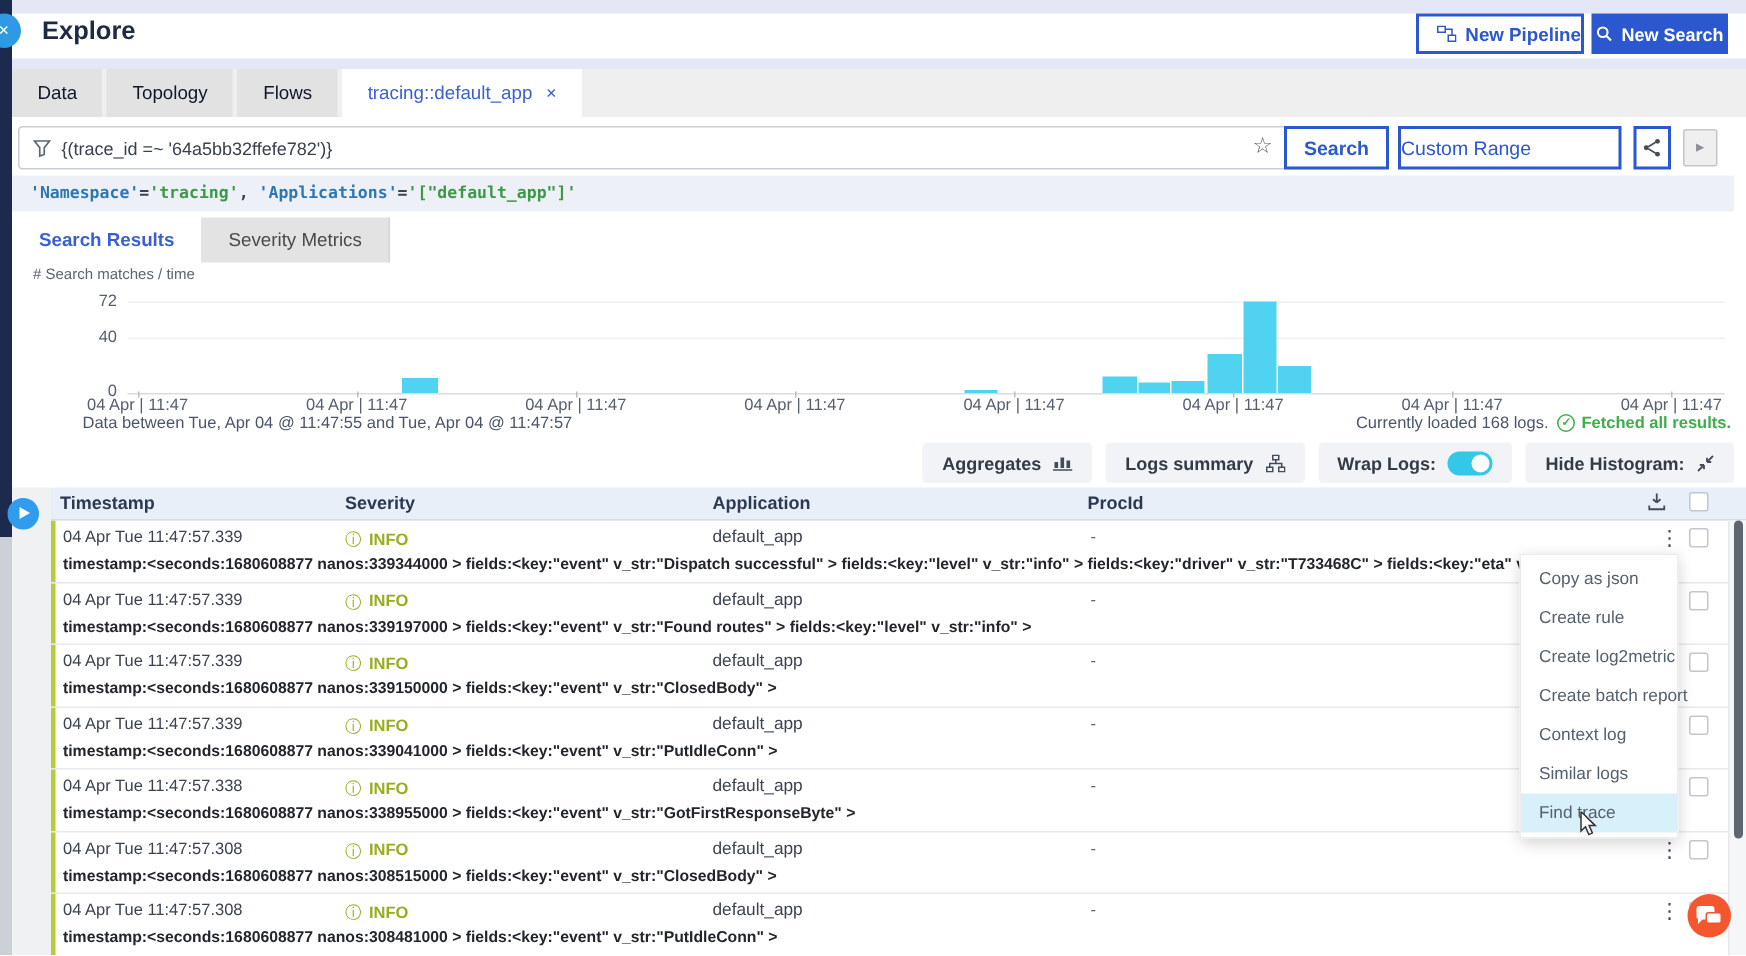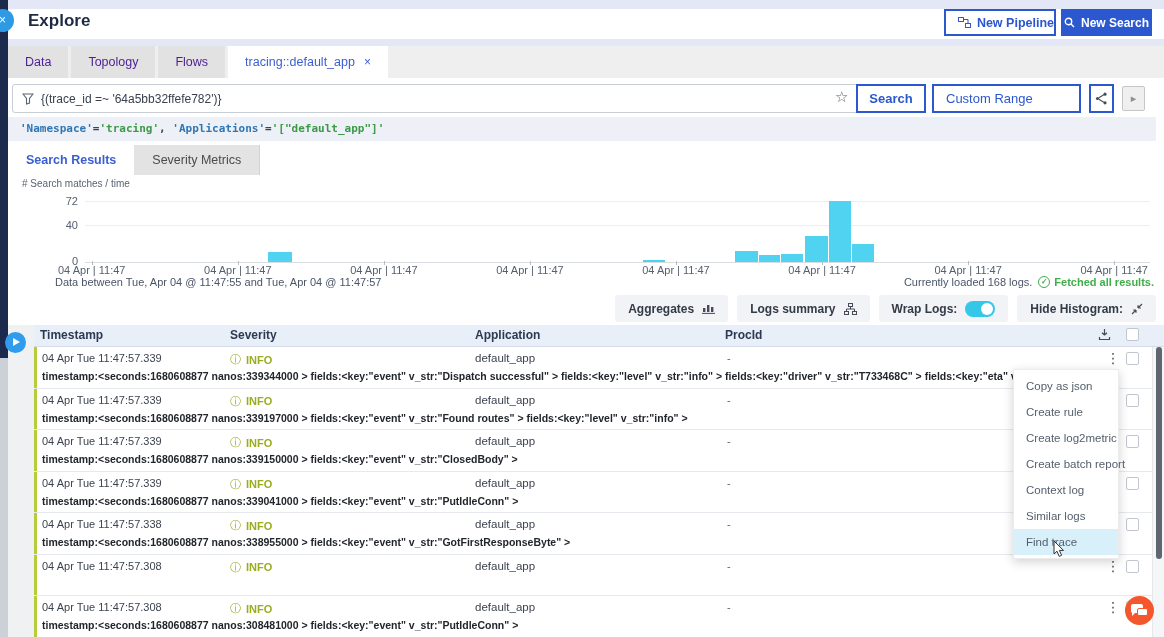--- a/index.html
+++ b/index.html
@@ -20,33 +20,33 @@
   .btn-outline-top { position:absolute; top:9px; height:27px; background:#fff; border:2px solid #2b57cf;
                  color:#2b57cf; font-size:12.5px; font-weight:bold; display:flex; align-items:center;
                  justify-content:flex-end; gap:6px; }
   .btn-pipeline { left:944px; width:112px; }
   .btn-newsearch { position:absolute; top:9px; left:1061px; width:91px; height:27px; background:#2b57cf;
                  color:#fff; font-size:12px; font-weight:bold; display:flex; align-items:center;
                  justify-content:center; gap:6px; border:0; }
 
   
   .nav-tabs { position:absolute; left:8px; top:46px; width:1156px; height:32px; background:#efefef; display:flex; }
-  .nav-tab { height:32px; line-height:32px; padding:0 17px; background:#e2e2e2; color:#4c1d95;
+  .nav-tab { height:32px; line-height:32px; padding:0 17px; background:#e2e2e2; color:#0f172a;
              font-size:12.5px; margin-right:3px; white-space:nowrap; }
   .nav-tab.active { background:#fff; color:#3a5fd1; }
   .nav-tab .x { margin-left:9px; color:#3a5fd1; font-size:12px; }
 
   
   .search-input { position:absolute; left:12px; top:84px; width:891px; height:29px; border:1px solid #c8cdd6;
              border-radius:3px; display:flex; align-items:center; gap:7px; padding:0 9px; font-size:12px; color:#39404e; }
   .star { position:absolute; left:835px; top:88px; font-size:15px; color:#5a6472; }
   .btn-search { position:absolute; left:856px; top:84px; width:70px; height:29px; border:2px solid #2b57cf;
              background:#fff; color:#2b57cf; font-size:13px; font-weight:bold; text-align:center; line-height:25px; }
   .btn-range { position:absolute; left:932px; top:84px; width:149px; height:29px; border:2px solid #2b57cf;
-             background:#fff; color:#2b57cf; font-size:13px; line-height:25px; padding-left:12px; }
+             background:#fff; color:#2b57cf; font-size:13px; line-height:25px; }
   .btn-share { position:absolute; left:1089px; top:84px; width:25px; height:29px; border:2px solid #2b57cf;
              background:#fff; display:flex; align-items:center; justify-content:center; }
   .btn-play { position:absolute; left:1122px; top:86px; width:23px; height:25px; background:#efefef;
              border:1px solid #c6c6c6; border-radius:2px; color:#8a8f98; font-size:11px; text-align:center; line-height:22px; }
 
   
   .filter-row { position:absolute; left:8px; top:117px; width:1148px; height:24px; background:#edf1f7;
              line-height:24px; padding-left:12px; font-family:"DejaVu Sans Mono", monospace;
              font-size:11px; font-weight:bold; white-space:nowrap; }
   .tok-key { color:#2e77b5; } .tok-op { color:#3c4452; } .tok-val { color:#3c9a47; }
@@ -359,20 +359,21 @@
     <span class="accent"></span>
     <span class="c-ts">04 Apr Tue 11:47:57.308</span>
     <span class="c-sev">
       <span class="info-ic">ⓘ</span>
       <span>INFO</span>
     </span>
     <span class="c-app">default_app</span>
     <span class="c-proc">-</span>
     <span class="c-kebab">⋮</span>
     <span class="c-check checkbox"></span>
+    <div class="c-msg">timestamp:&lt;seconds:1680608877 nanos:308515000 &gt; fields:&lt;key:"event" v_str:"ClosedBody" &gt;</div>
   </div>
       <div class="lrow">
     <span class="accent"></span>
     <span class="c-ts">04 Apr Tue 11:47:57.308</span>
     <span class="c-sev">
       <span class="info-ic">ⓘ</span>
       <span>INFO</span>
     </span>
     <span class="c-app">default_app</span>
     <span class="c-proc">-</span>

